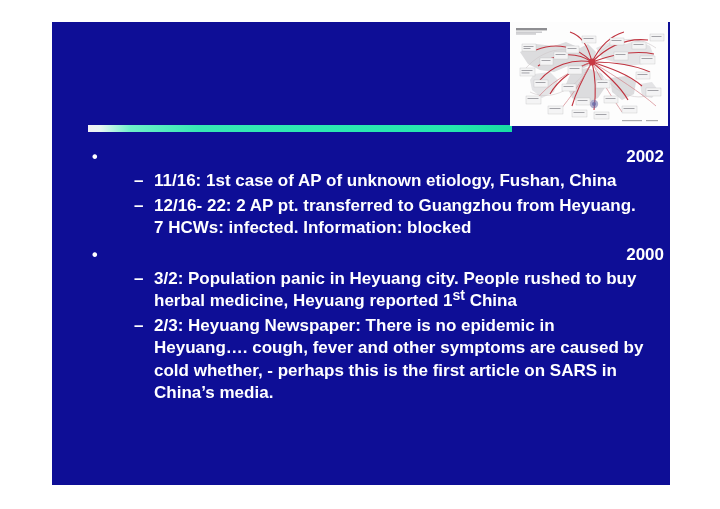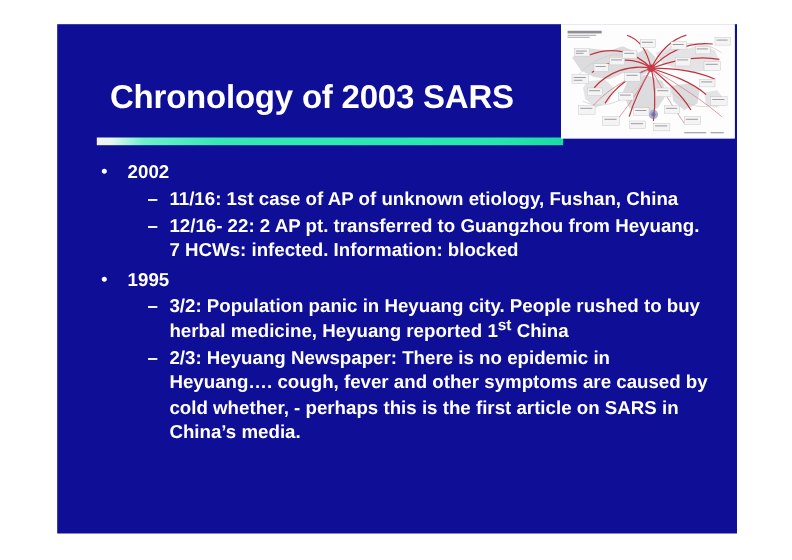--- a/index.html
+++ b/index.html
@@ -87,20 +87,21 @@
   }
   .lvl1 .marker {
     width: 24px;
     flex: 0 0 24px;
     text-align: left;
     font-size: 16px;
     line-height: 22px;
   }
   .lvl1 .txt {
     flex: 1 1 auto;
+    text-align: right;
   }
 
   .lvl2 {
     display: flex;
     align-items: flex-start;
     font-size: 17px;
     font-weight: bold;
     line-height: 22.5px;
     margin-top: 2px;
     margin-left: 42px;
@@ -179,23 +180,20 @@
     fill: #aaaaae;
   }
 </style>
 </head>
 <body>
 
 <div id="slide-canvas">
 
   <div id="slide" style="background: rgb(14, 14, 150);">
 
-    <div id="title-block">
-      <div id="slide-title">Chronology of 2003 SARS</div>
-    </div>
 
     <div id="title-rule"></div>
 
     <div id="body-block">
 
       <div class="lvl1">
         <span class="marker">•</span>
         <span class="txt">2002</span>
       </div>
 
@@ -204,21 +202,21 @@
         <span class="txt">11/16: 1st case of AP of unknown etiology, Fushan, China</span>
       </div>
 
       <div class="lvl2">
         <span class="marker">–</span>
         <span class="txt">12/16- 22: 2 AP pt. transferred to Guangzhou from Heyuang. 7 HCWs: infected.  Information: blocked</span>
       </div>
 
       <div class="lvl1">
         <span class="marker">•</span>
-        <span class="txt">1995</span>
+        <span class="txt">2000</span>
       </div>
 
       <div class="lvl2">
         <span class="marker">–</span>
         <span class="txt"><span>3/2: Population panic in Heyuang city. People rushed to buy herbal medicine, Heyuang reported 1</span><sup class="ord">st</sup><span> China</span></span>
       </div>
 
       <div class="lvl2">
         <span class="marker">–</span>
         <span class="txt">2/3: Heyuang Newspaper: There is no epidemic in Heyuang…. cough, fever and other symptoms are caused by cold whether, -  perhaps this is the first article on SARS in China’s media.</span>

